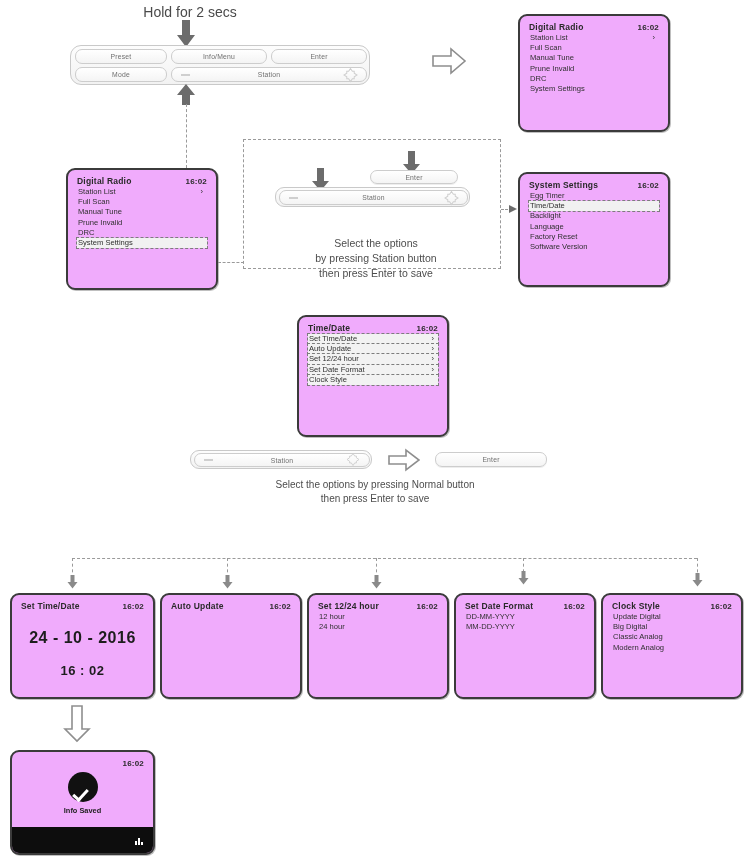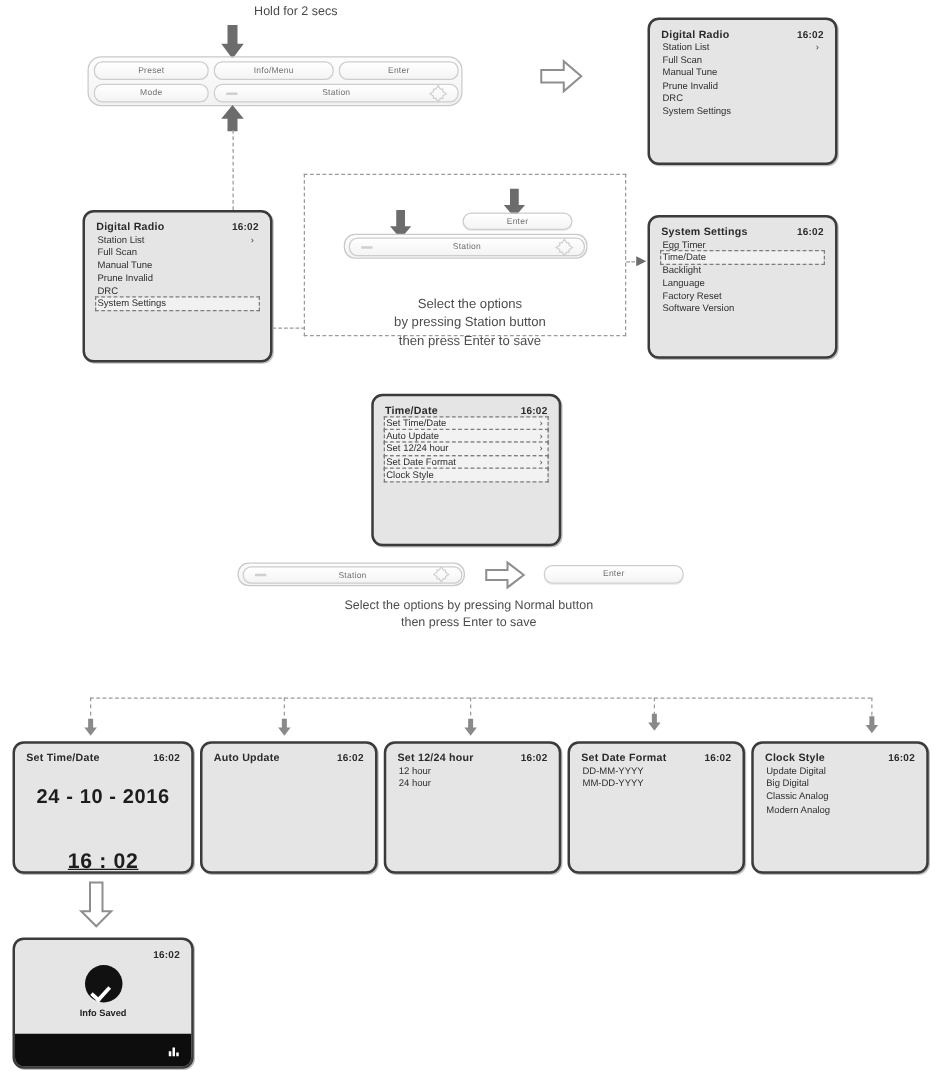--- a/index.html
+++ b/index.html
@@ -5,21 +5,21 @@
   html,body{margin:0;padding:0;background:#fff;}
   body{
     width:750px;height:867px;position:relative;overflow:hidden;
     font-family:"Liberation Sans", sans-serif;
     color:#333;
   }
   .stage{position:absolute;left:0;top:0;width:750px;height:867px;}
 
   
   .screen{
-    position:absolute;background:#e5e5e5;
+    position:absolute;background:#f0abfc;
     border:2.5px solid #3b3b3b;border-radius:9px;
     box-sizing:border-box;
     box-shadow:1px 1px 0 rgba(0,0,0,.25);
   }
   .scr-inner{position:absolute;left:0;top:0;right:0;bottom:0;padding:6px 9px 4px 9px;}
   .scr-title{
     display:flex;justify-content:space-between;align-items:baseline;
     font-size:8.5px;font-weight:bold;color:#2a2a2a;letter-spacing:.2px;
     line-height:11px;
   }
@@ -39,22 +39,22 @@
   .scr-row.selwide{
     outline:1px dashed #7d7d7d;background:#f1f1f1;
   }
 
   
   .bigdate{
     text-align:center;font-size:16px;font-weight:bold;color:#1d1d1d;
     margin-top:17px;letter-spacing:.5px;
   }
   .bigtime{
-    text-align:center;font-size:17px;font-weight:bold;color:#1d1d1d;
-    margin-top:32px;letter-spacing:.5px;text-decoration:underline;
+    text-align:center;font-size:13px;font-weight:bold;color:#1d1d1d;
+    margin-top:16px;letter-spacing:.5px;
   }
 
   
   .conf-wrap{position:absolute;left:0;right:0;top:20px;text-align:center;}
   .tick{
     width:30px;height:30px;border-radius:50%;background:#111;
     margin:0 auto;position:relative;
   }
   .tick:after{
     content:"";position:absolute;left:8px;top:14px;width:6px;height:12px;
@@ -110,21 +110,21 @@
   .dline.h{border-top:1px dashed #9a9a9a;}
   .dline.v{border-left:1px dashed #9a9a9a;}
   .dbox{position:absolute;border:1px dashed #9a9a9a;box-sizing:border-box;}
 
   .cap{
     position:absolute;text-align:center;
     font-size:10.5px;color:#4d4d4d;line-height:15px;
   }
   .cap.small{font-size:10px;line-height:14px;}
   .topcap{
-    position:absolute;text-align:right;font-size:10px;color:#4a4a4a;
+    position:absolute;text-align:center;font-size:14px;color:#4a4a4a;
     font-weight:normal;
   }
   svg{display:block;overflow:visible;}
 </style>
 </head>
 <body>
 
 <div class="stage">
 
   <div class="topcap" style="left:110px;top:4px;width:160px;">Hold for 2 secs</div>

